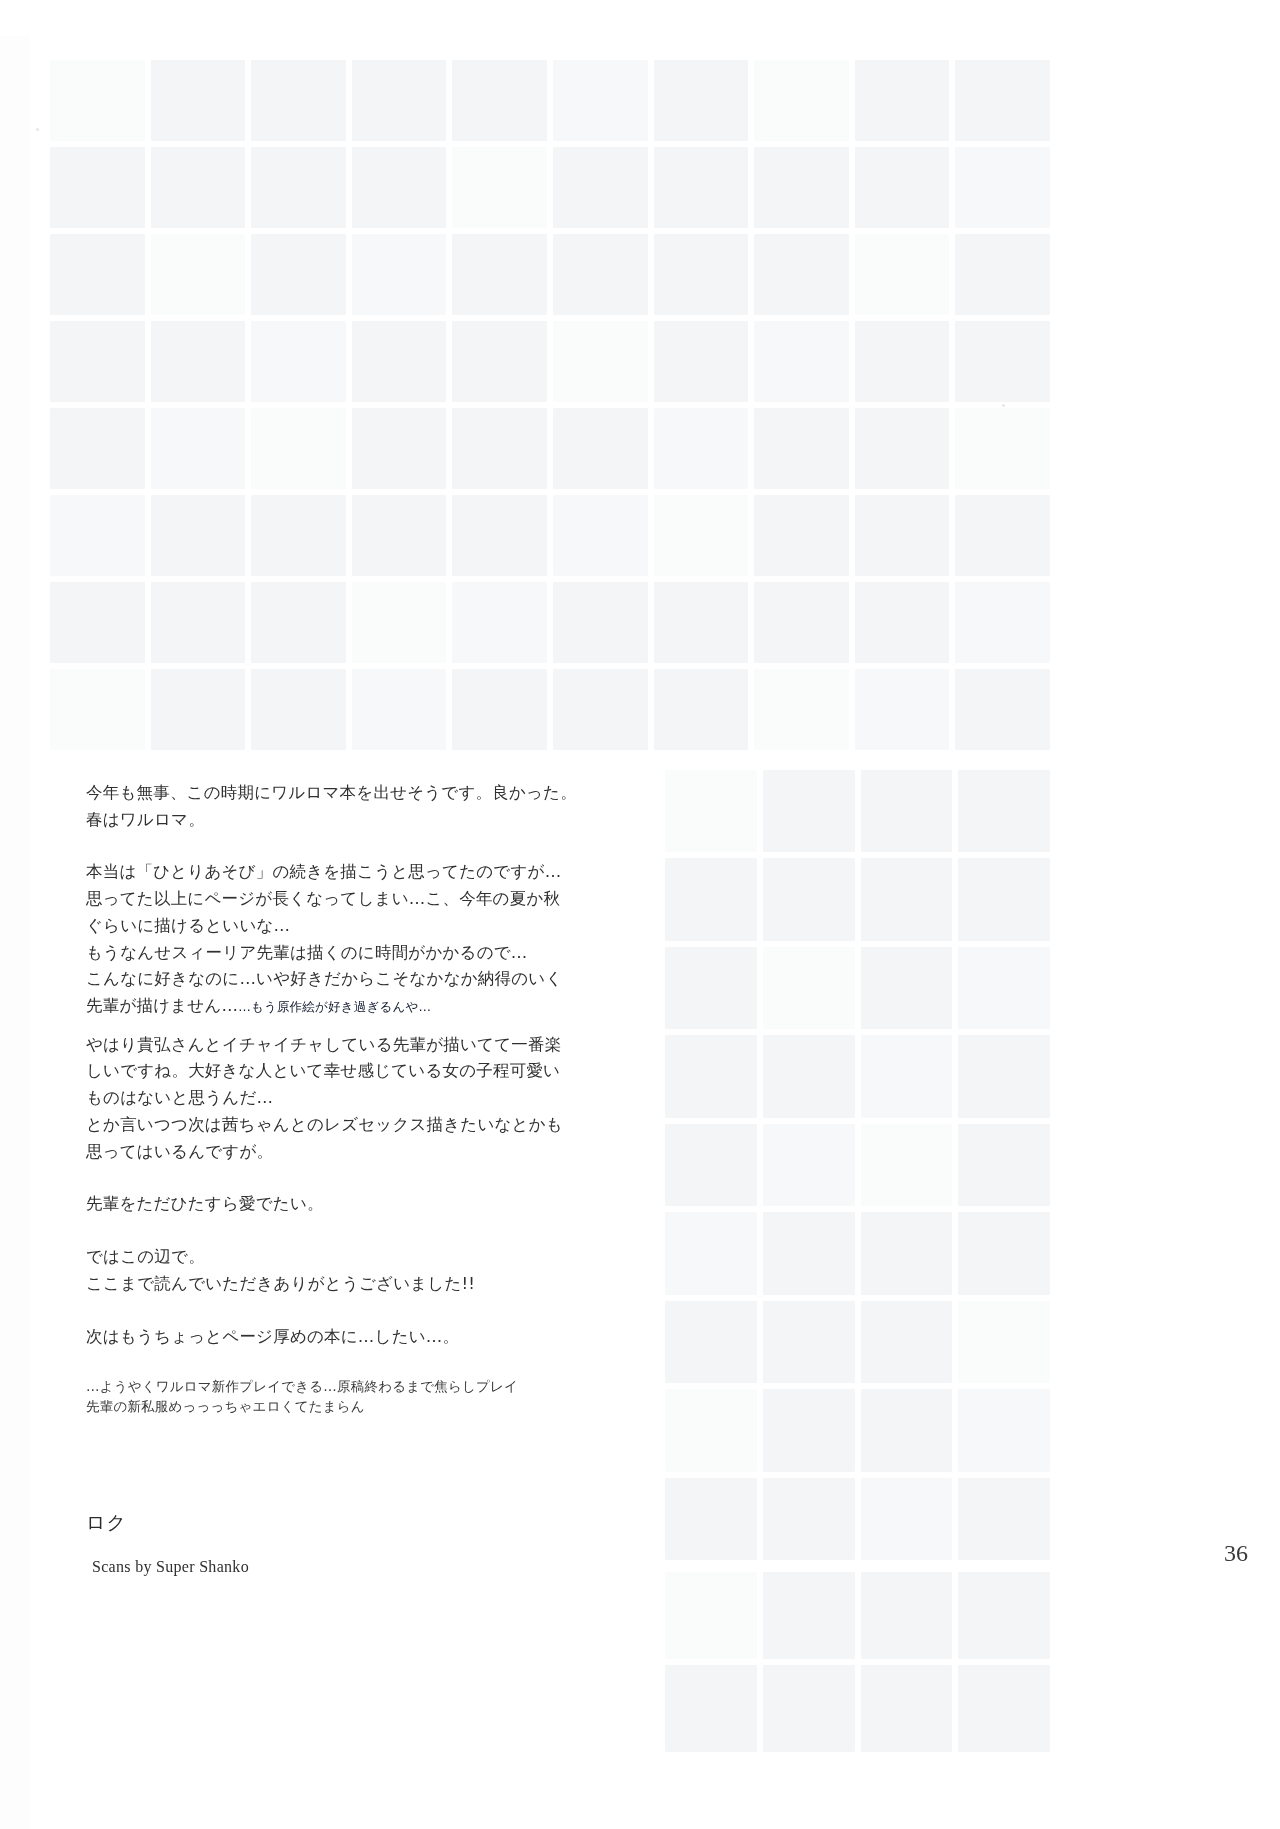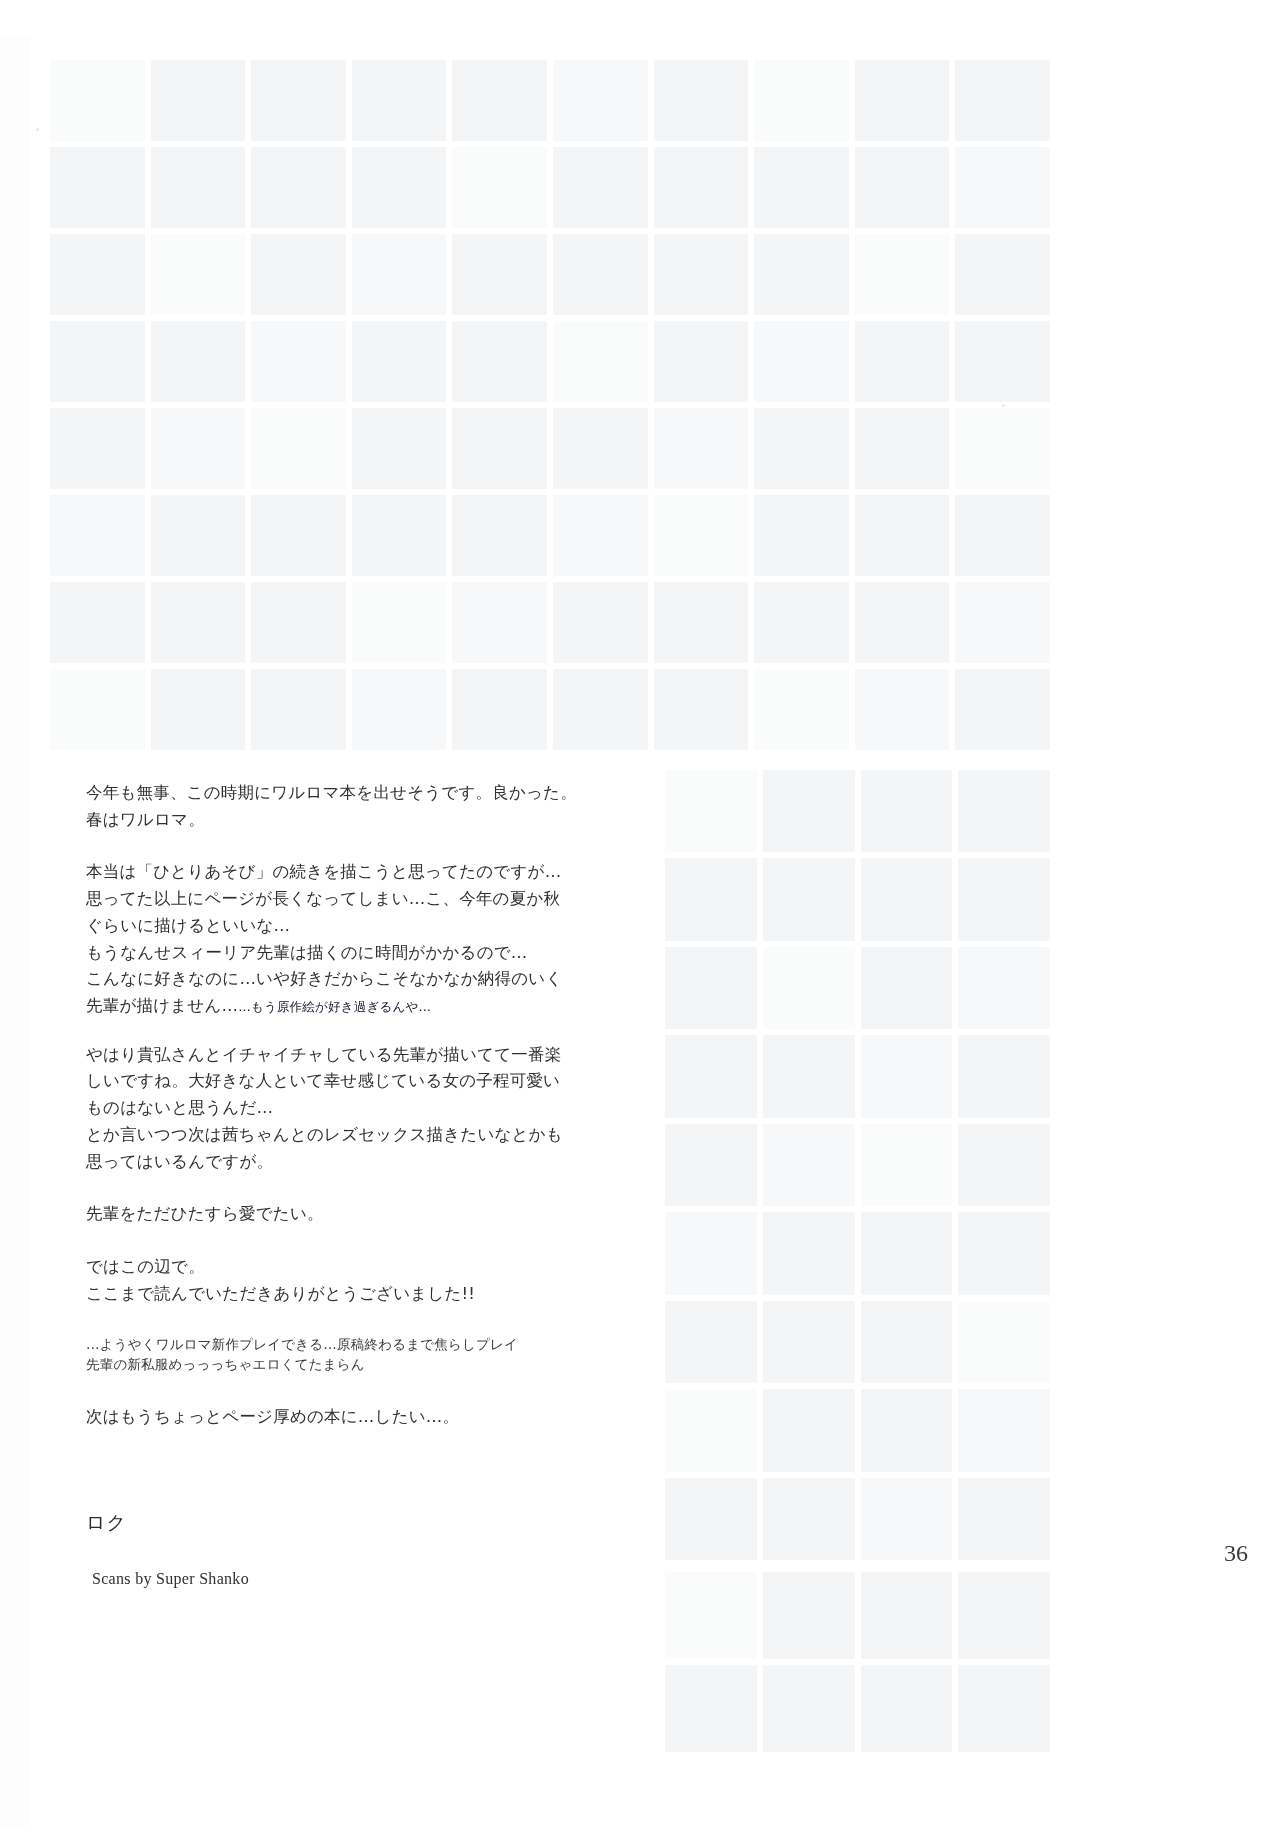--- a/index.html
+++ b/index.html
@@ -89,21 +89,21 @@
   }
   .para {
     font-size: 16.5px;
     line-height: 1.62;
     letter-spacing: 0.2px;
     margin: 0 0 26px 0;
     white-space: pre-line;
     font-family: "DejaVu Sans", "Liberation Sans", sans-serif;
     color: #303030;
   }
-  .para.tight { margin-bottom: 22px; }
+  .para.tight { margin-bottom: 12px; }
   .para.single { }
   .para.small {
     font-size: 13.5px;
     line-height: 1.5;
     color: #3a3a3a;
     margin-bottom: 30px;
   }
   .inline-small {
     font-size: 12.5px;
     color: #0f172a;
@@ -122,21 +122,20 @@
 
   
   #scan-credit {
     position: absolute;
     left: 92px;
     top: 1558px;
     font-size: 16px;
     color: #2f2f2f;
     font-family: "Liberation Serif", serif;
     letter-spacing: 0.3px;
-    margin-top: 12px;
   }
 
   
   #page-number {
     position: absolute;
     right: 28px;
     top: 1540px;
     font-size: 24px;
     color: #3a3a3a;
     font-family: "Liberation Serif", serif;
@@ -300,23 +299,23 @@
 こんなに好きなのに…いや好きだからこそなかなか納得のいく
 先輩が描けません…</span><span class="inline-small">…もう原作絵が好き過ぎるんや…</span></p>
     <p class="para">やはり貴弘さんとイチャイチャしている先輩が描いてて一番楽
 しいですね。大好きな人といて幸せ感じている女の子程可愛い
 ものはないと思うんだ…
 とか言いつつ次は茜ちゃんとのレズセックス描きたいなとかも
 思ってはいるんですが。</p>
     <p class="para single">先輩をただひたすら愛でたい。</p>
     <p class="para">ではこの辺で。
 ここまで読んでいただきありがとうございました!!</p>
+    <p class="para">次はもうちょっとページ厚めの本に…したい…。</p>
     <p class="para small">…ようやくワルロマ新作プレイできる…原稿終わるまで焦らしプレイ
 先輩の新私服めっっっちゃエロくてたまらん</p>
-    <p class="para">次はもうちょっとページ厚めの本に…したい…。</p>
   </div>
 
   <div id="signature">ロク</div>
   <div id="scan-credit">Scans by Super Shanko</div>
   <div id="page-number">36</div>
 
   <div class="speck" style="left:36px;top:128px;width:3px;height:3px;"></div>
   <div class="speck" style="left:1002px;top:404px;width:3px;height:3px;"></div>
 
 </div>

